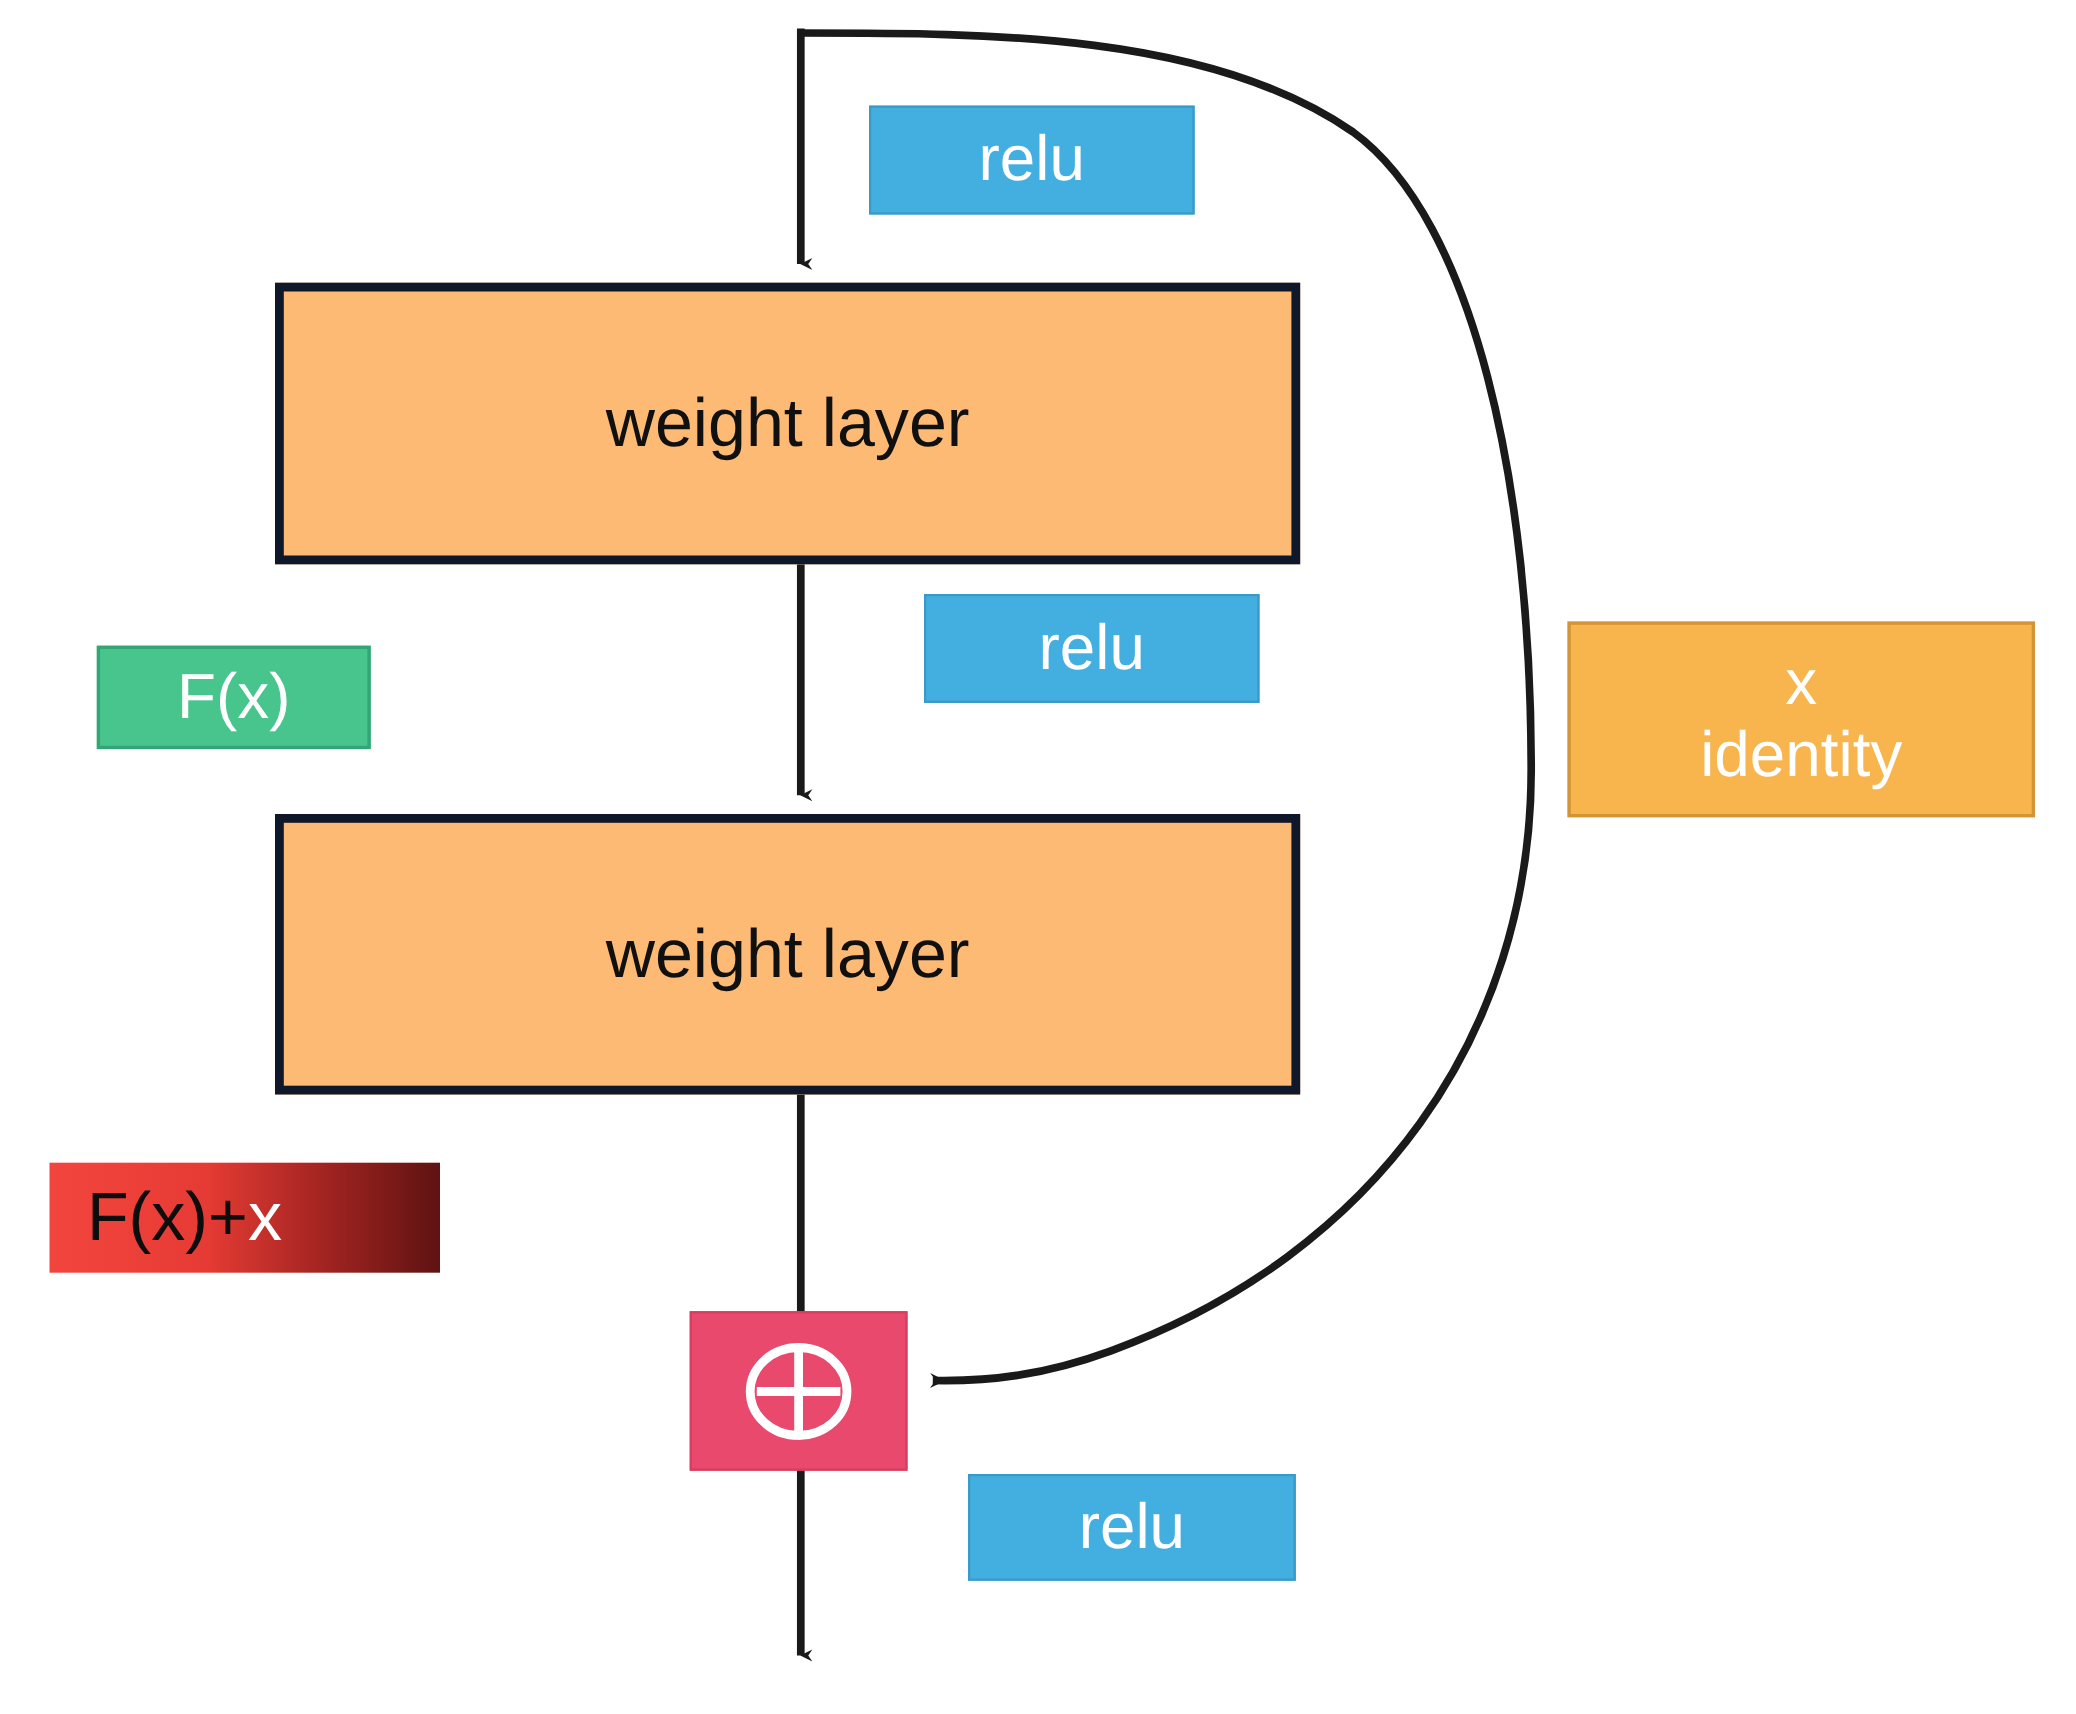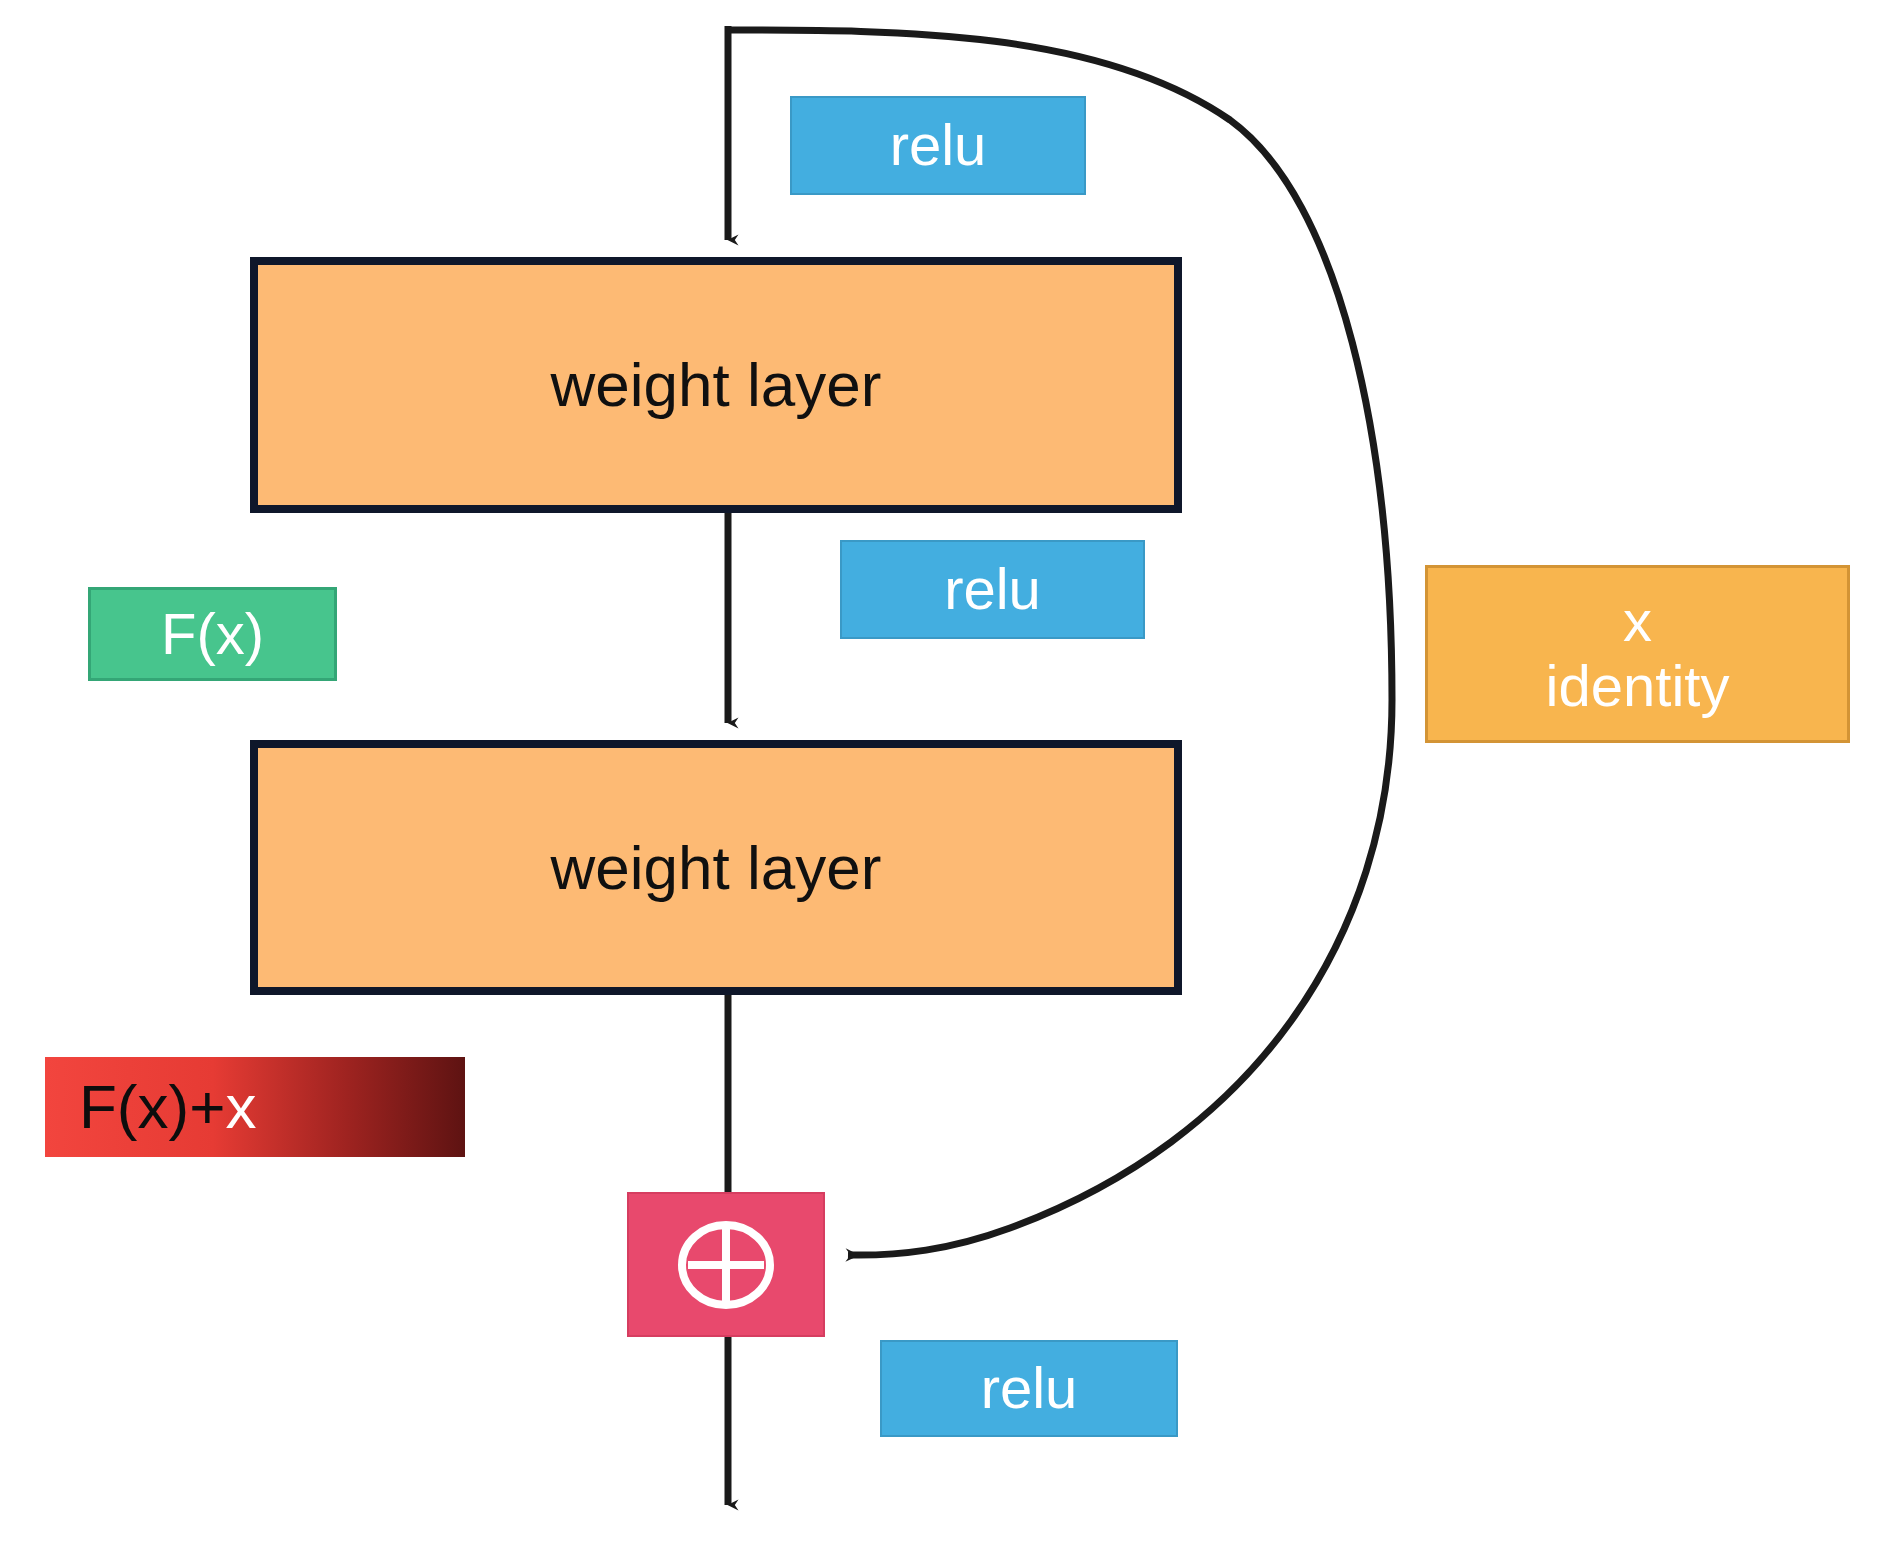--- a/index.html
+++ b/index.html
@@ -140,21 +140,21 @@
 
   <div class="node identity-tag" style="left:1425px; top:565px; width:425px; height:178px;">
     <span>x</span>
     <span>identity</span>
   </div>
 
   <div class="node weight-block" style="left:250px; top:740px; width:932px; height:255px;">
     <span>weight layer</span>
   </div>
 
-  <div class="node fxx-tag" style="left:45px; top:1057px; width:420px; height:100px;">
+  <div class="node fxx-tag" style="left:45px; top:1057px; width:355px; height:100px;">
     <span>F(x)+</span><span class="tail-x">x</span>
   </div>
 
   <div class="node add-node" style="left:627px; top:1192px; width:198px; height:145px;">
     <svg width="108" height="108" viewBox="0 0 108 108">
       <ellipse cx="54" cy="54" rx="44" ry="40" fill="none" stroke="#ffffff" stroke-width="8"></ellipse>
       <line x1="54" y1="16" x2="54" y2="92" stroke="#ffffff" stroke-width="8"></line>
       <line x1="16" y1="54" x2="92" y2="54" stroke="#ffffff" stroke-width="8"></line>
     </svg>
   </div>

